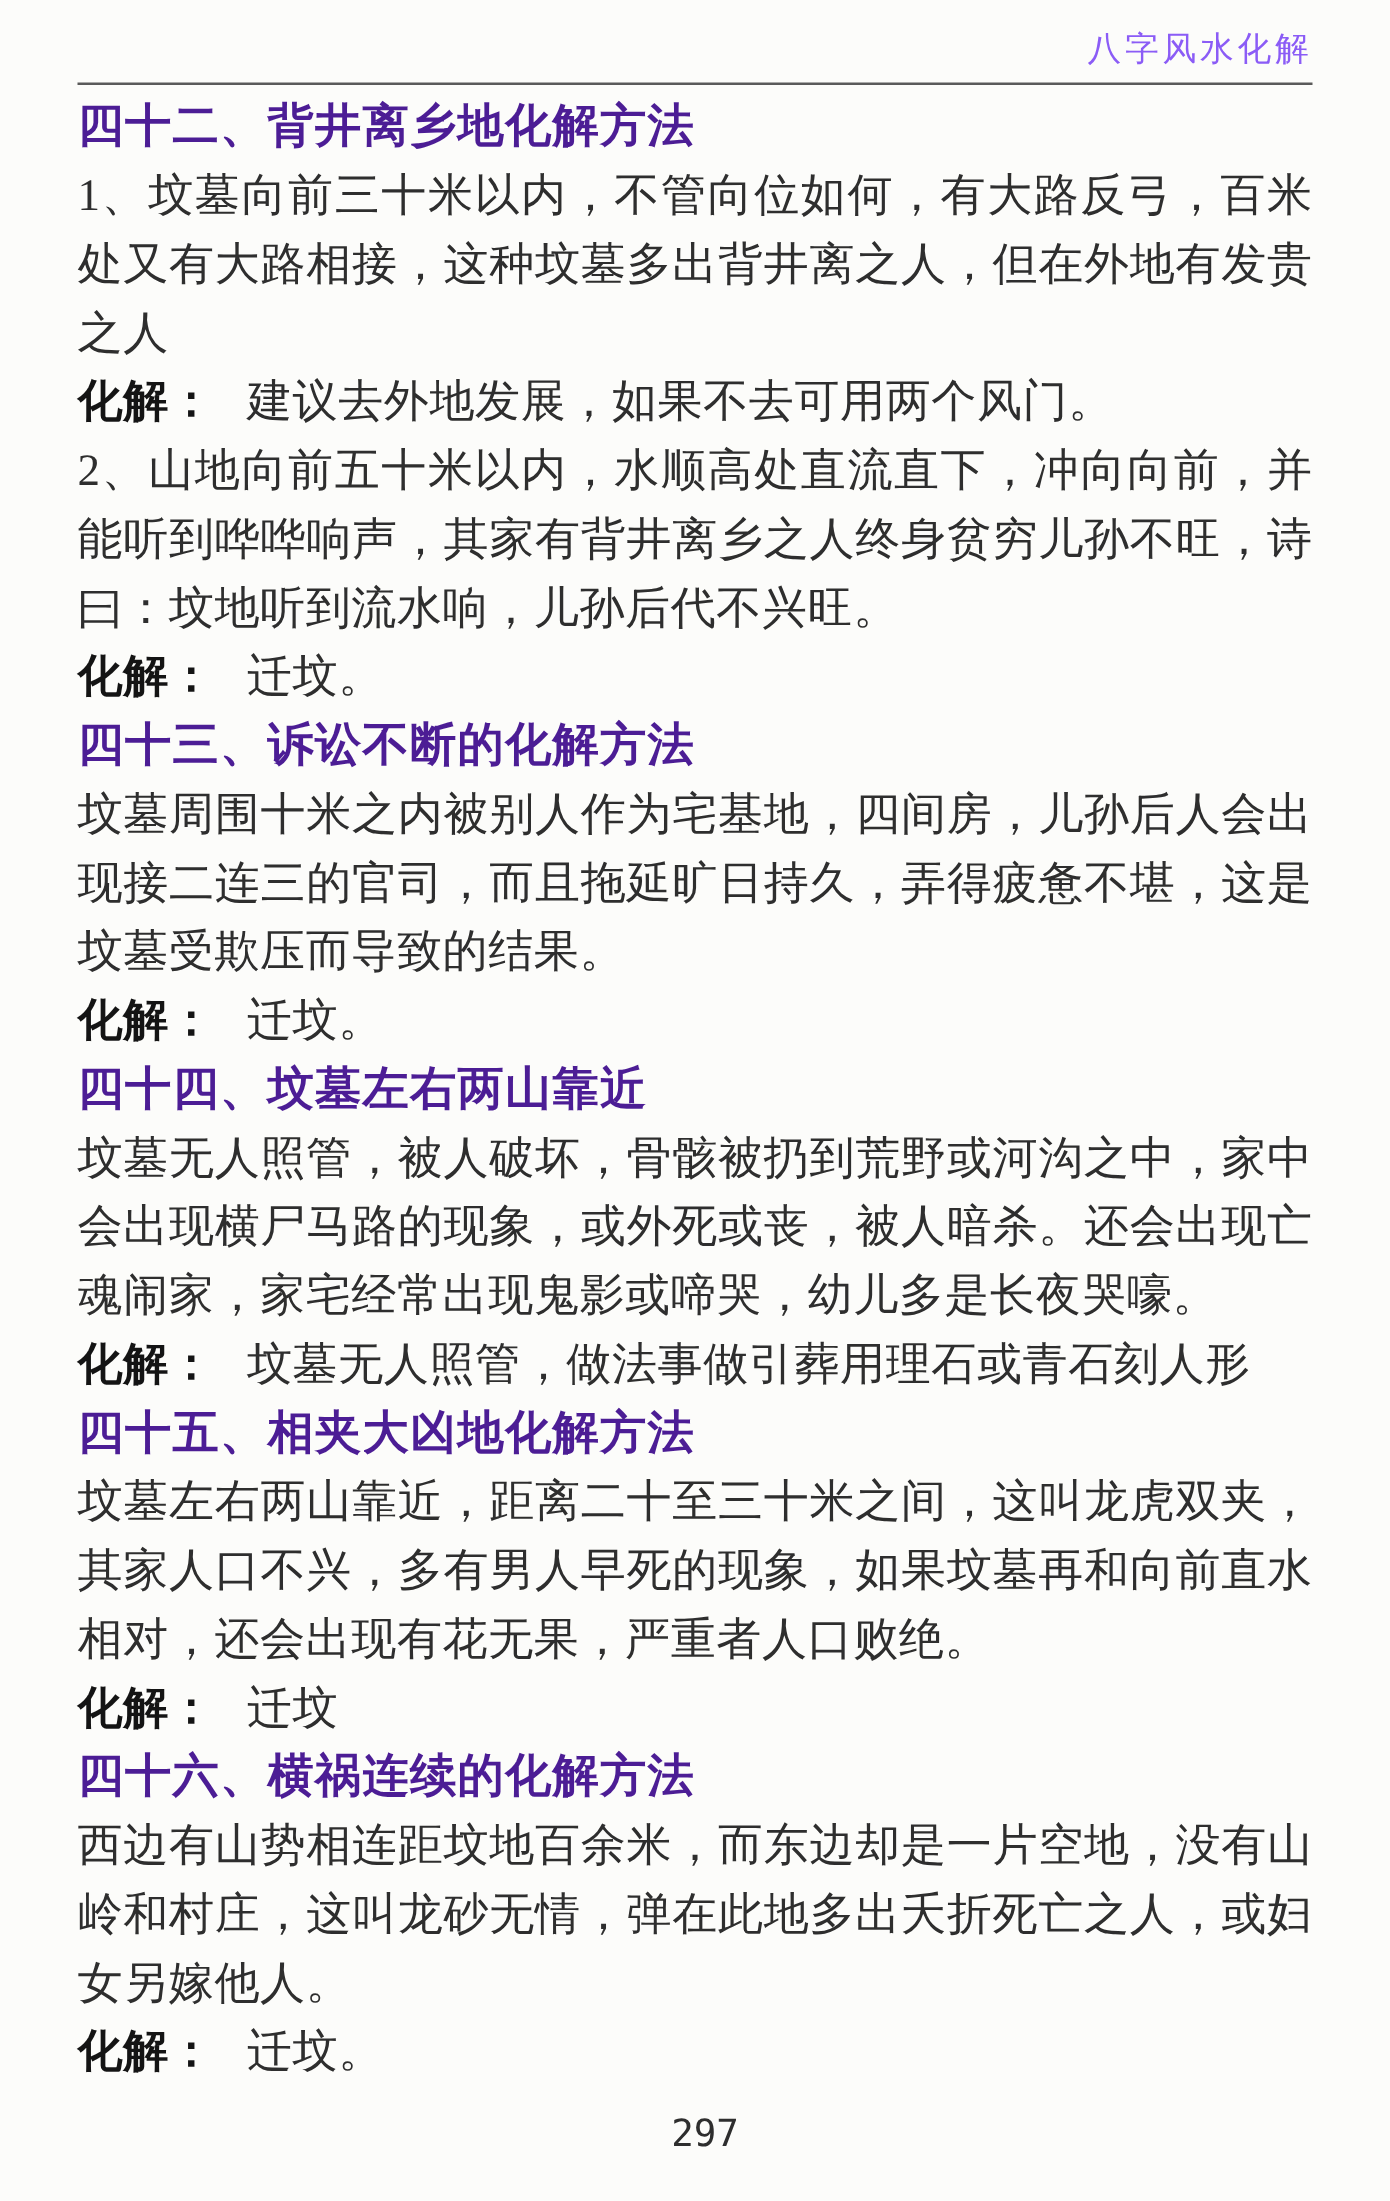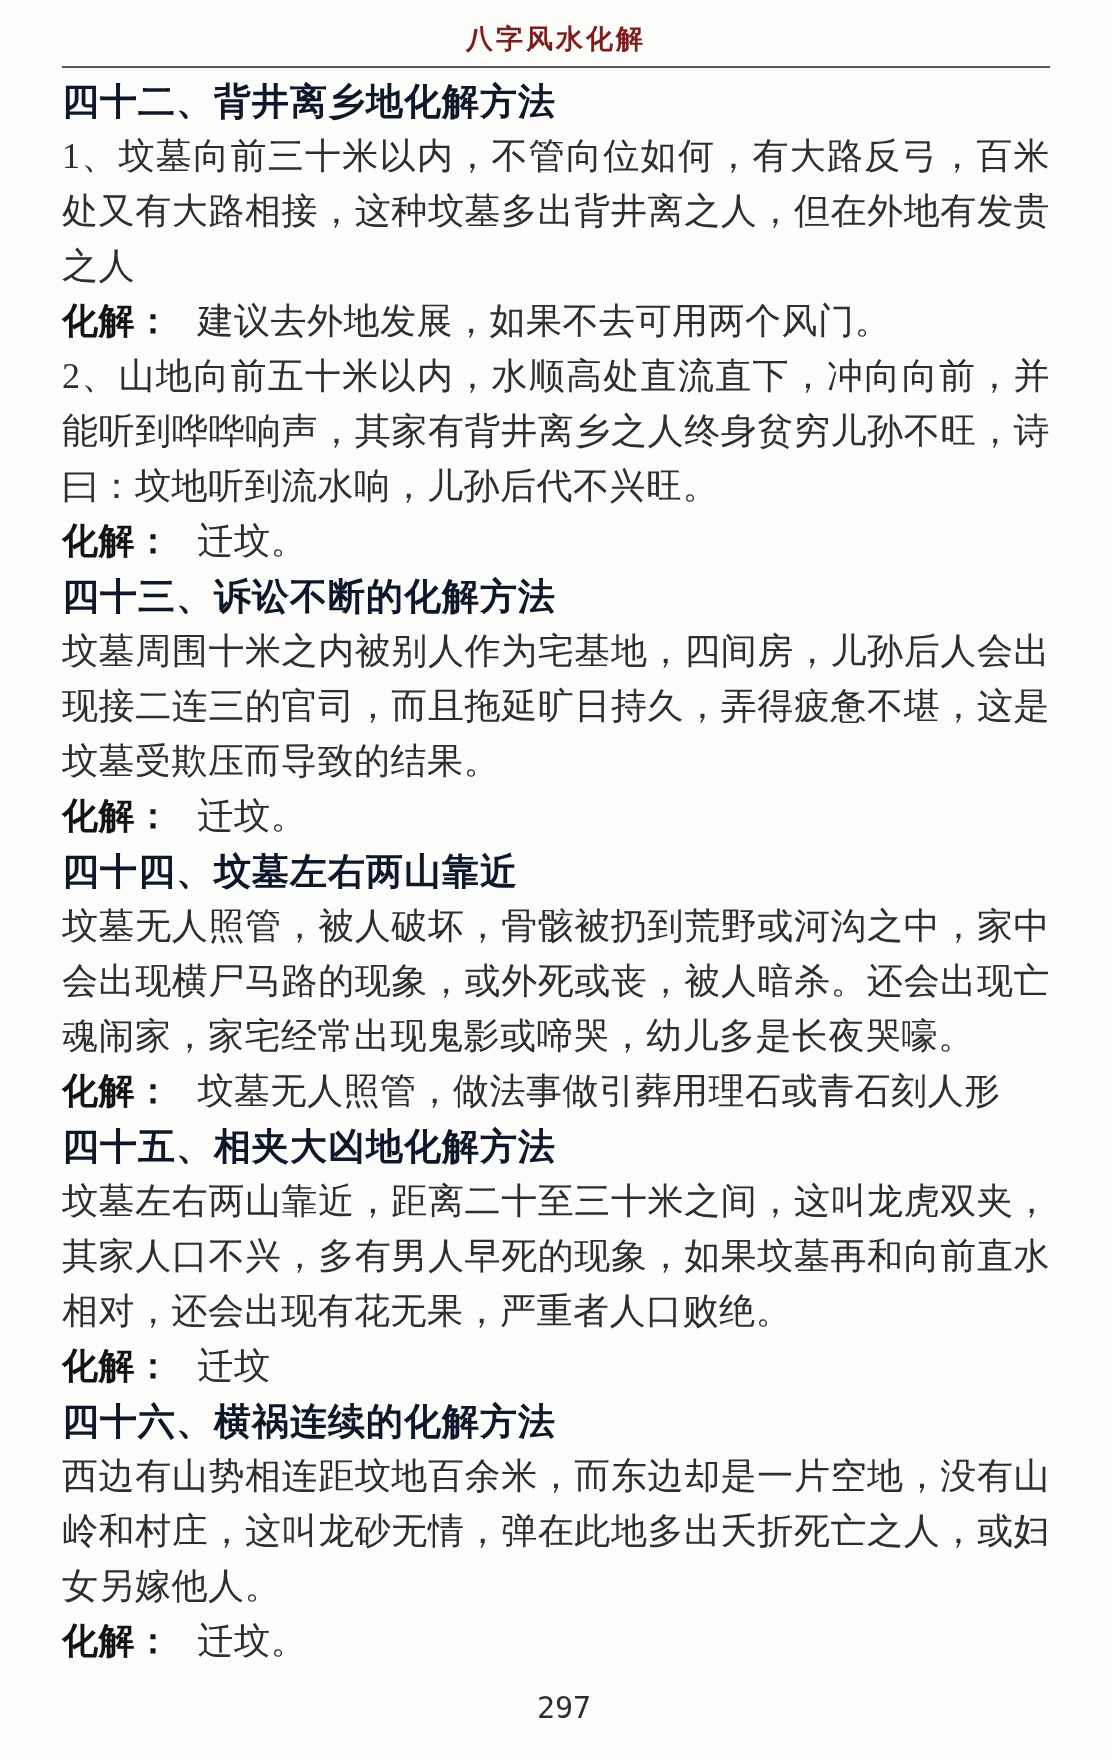--- a/index.html
+++ b/index.html
@@ -14,36 +14,36 @@
     background: #fcfcfa;
     overflow: hidden;
     box-sizing: border-box;
   }
   .content {
     position: absolute;
     left: 62px; top: 22px;
     width: 988px;
   }
   .running-header {
-    text-align: center;
+    text-align: right;
     font-size: 27px;
-    font-weight: 700;
+    font-weight: 400;
     letter-spacing: 3px;
-    color: #7f1d1d;
+    color: #8b5cf6;
     line-height: 34px;
   }
   .header-rule {
     border: none;
     border-top: 2px solid #5a5a5a;
     margin: 10px 0 6px 0;
   }
   .section-heading {
     font-size: 37px;
     font-weight: 700;
-    color: #0f172a;
+    color: #4c1d95;
     line-height: 55px;
     margin: 0;
     letter-spacing: 1px;
   }
   .para {
     font-size: 36px;
     line-height: 55px;
     margin: 0;
     color: #2e2e2e;
     text-align: justify;

